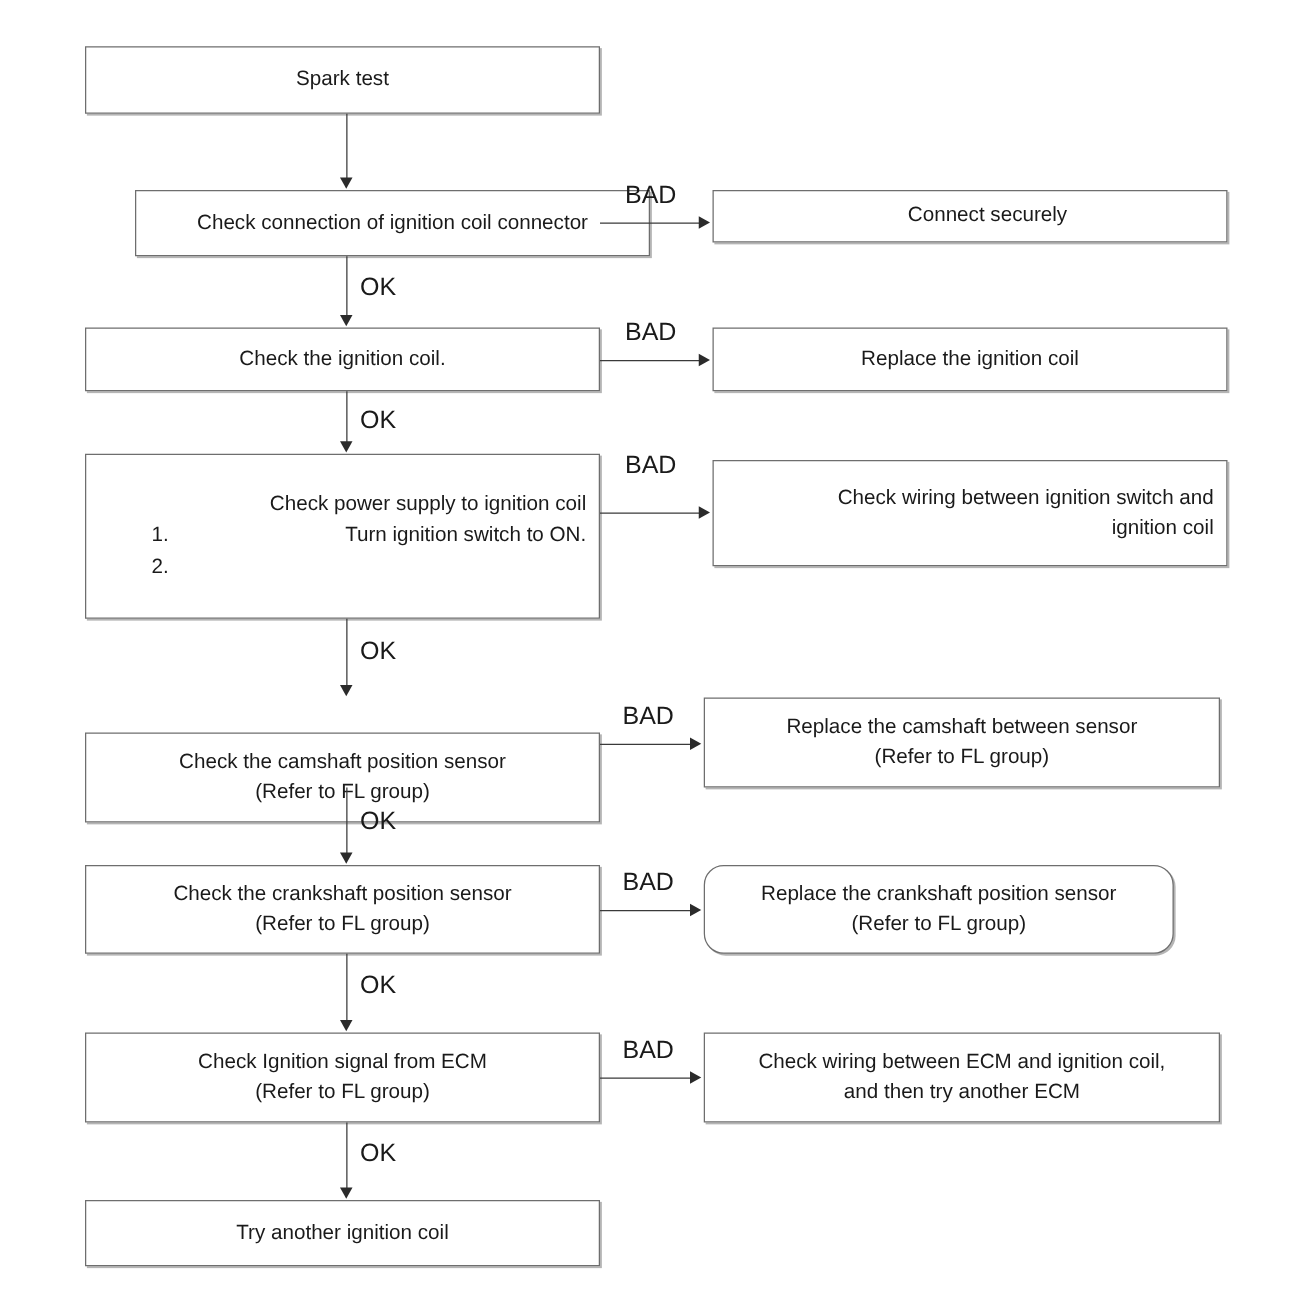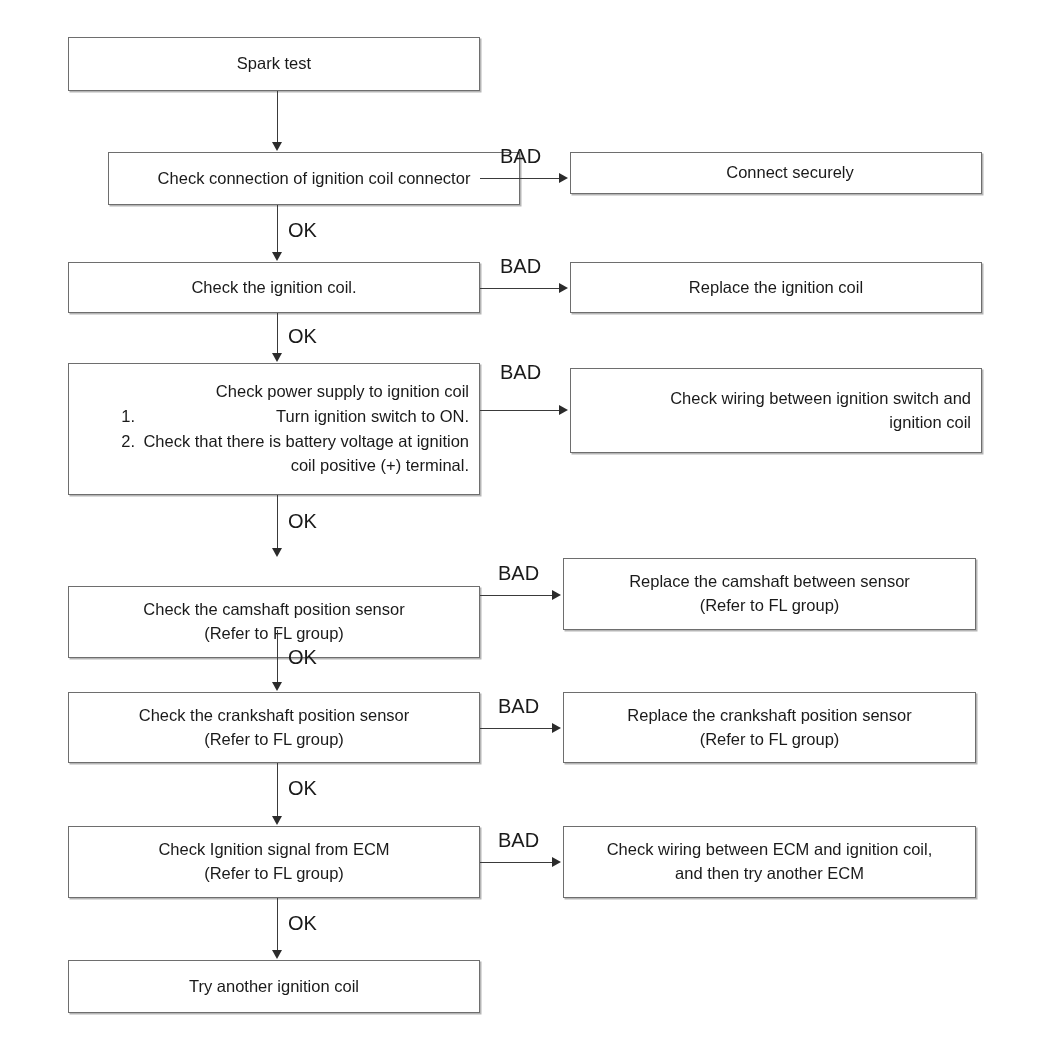--- a/index.html
+++ b/index.html
@@ -107,21 +107,20 @@
   <div class="node left" style="left:68px; top:363px; width:412px; height:132px;">
     <div class="body">
       <div>Check power supply to ignition coil</div>
       <ul class="numlist">
         <li>
           <span class="num">1.</span>
           <span class="txt">Turn ignition switch to ON.</span>
         </li>
         <li>
           <span class="num">2.</span>
-          <span class="txt">Check that there is battery voltage at ignition coil positive (+) terminal.</span>
         </li>
       </ul>
     </div>
   </div>
 
   <div class="node center" style="left:68px; top:558px; width:412px; height:72px;margin-top:28px;">
     <div class="body">
       <div>Check the camshaft position sensor</div>
       <div>(Refer to FL group)</div>
     </div>
@@ -160,21 +159,21 @@
     </div>
   </div>
 
   <div class="node center" style="left:563px; top:558px; width:413px; height:72px;">
     <div class="body">
       <div>Replace the camshaft between sensor</div>
       <div>(Refer to FL group)</div>
     </div>
   </div>
 
-  <div class="node center" style="left:563px; top:692px; width:413px; height:71px;">
+  <div class="node center" style="left:563px; top:692px; width:376px; height:71px;border-radius:16px;">
     <div class="body">
       <div>Replace the crankshaft position sensor</div>
       <div>(Refer to FL group)</div>
     </div>
   </div>
 
   <div class="node center" style="left:563px; top:826px; width:413px; height:72px;">
     <div class="body">
       <div>Check wiring between ECM and ignition coil,</div>
       <div>and then try another ECM</div>

